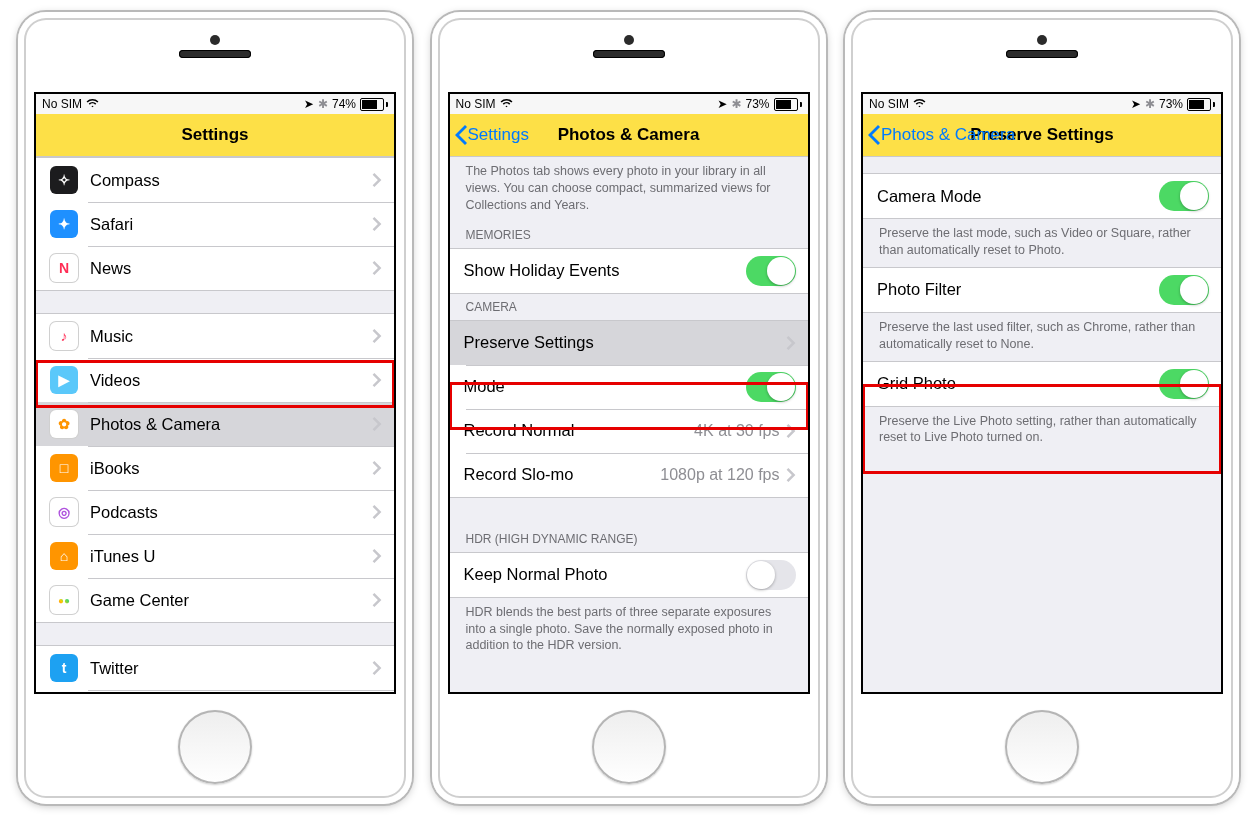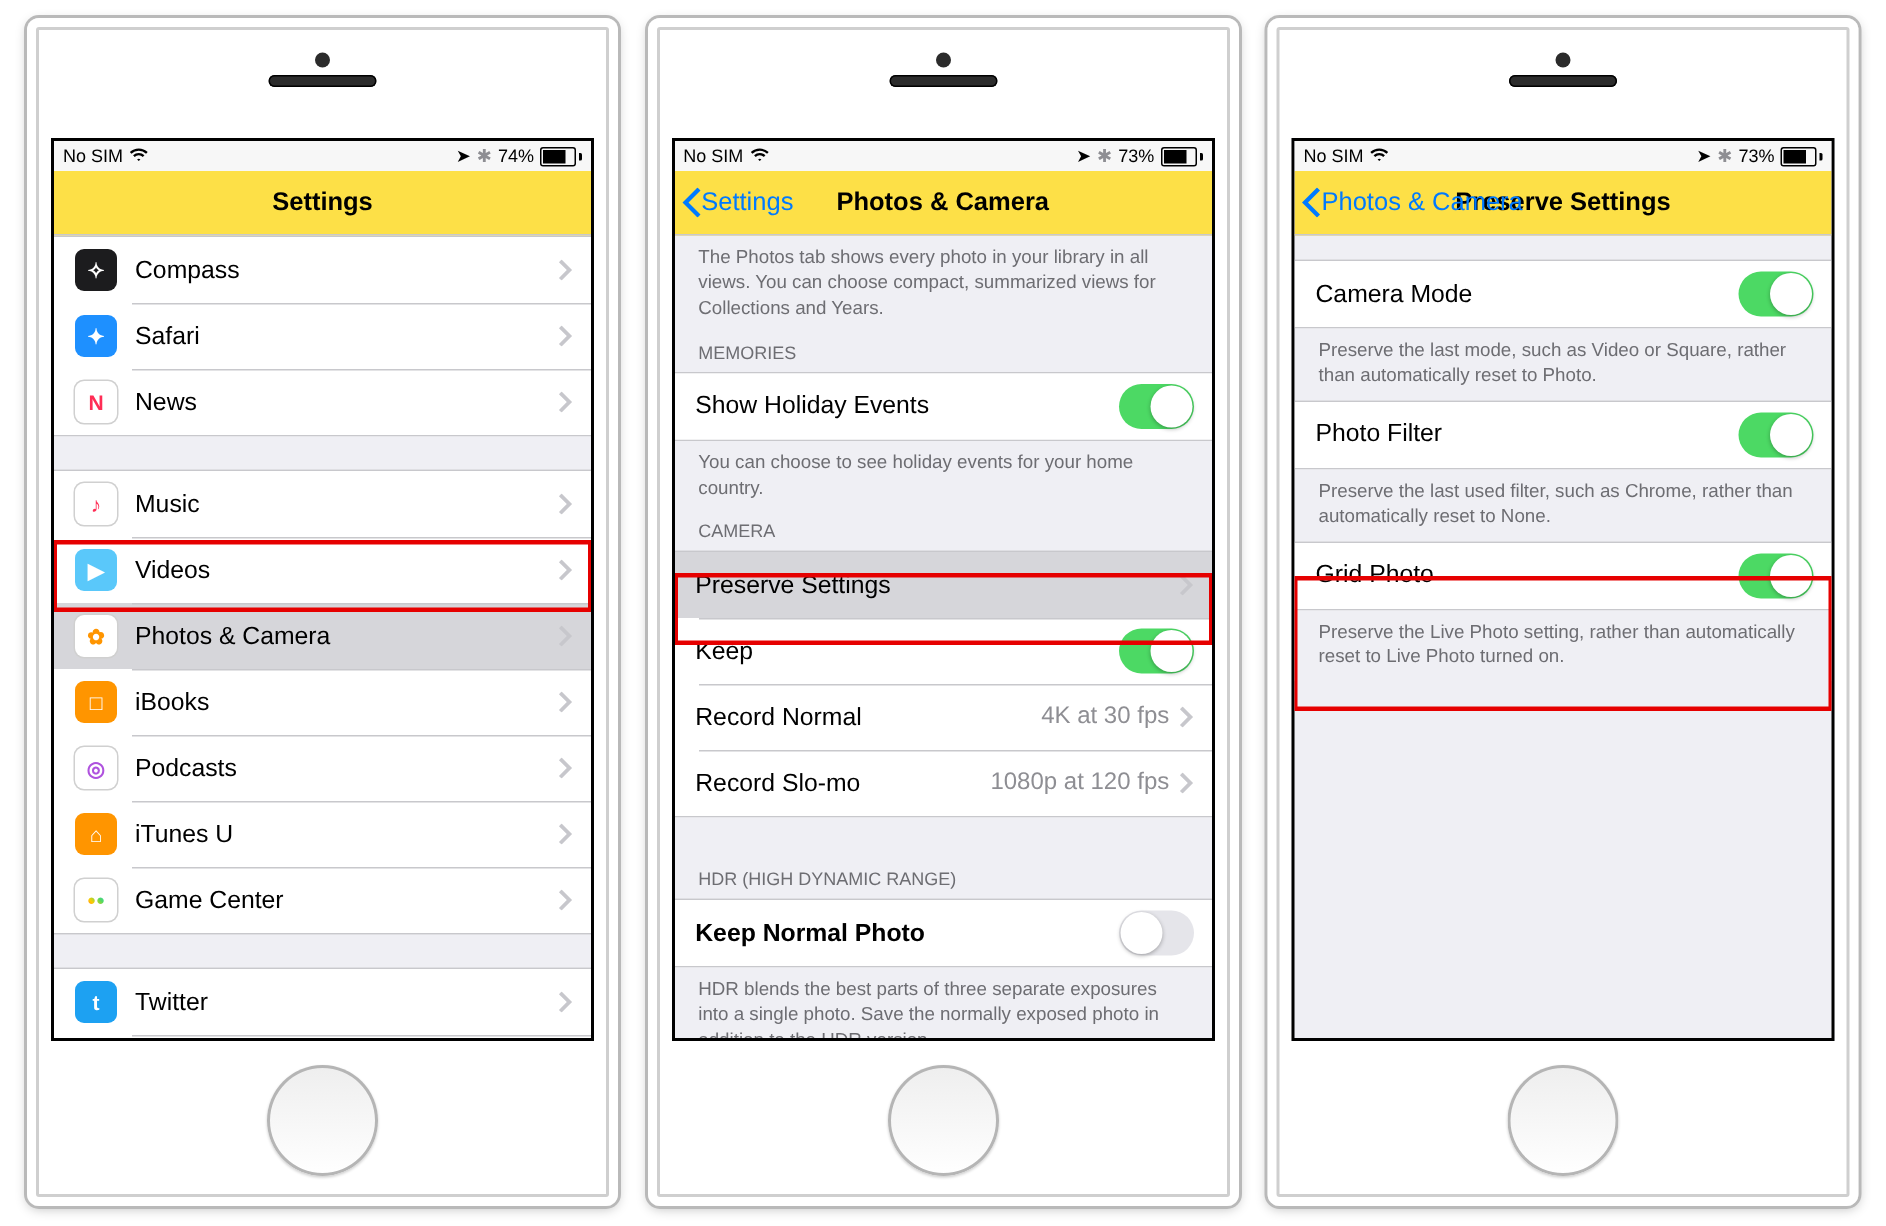--- a/index.html
+++ b/index.html
@@ -13,21 +13,21 @@
     display: flex;
     justify-content: space-between;
     align-items: flex-start;
     box-sizing: border-box;
     padding: 12px 18px;
   }
   .phone {
     width: 394px;
     height: 792px;
     background: #fff;
-    border-radius: 8px;
+    border-radius: 28px;
     box-shadow: 0 0 0 2px #b9b9b9, 0 2px 8px rgba(0,0,0,0.25), inset 0 0 0 6px #fff, inset 0 0 0 8px #cfcfcf;
     position: relative;
     box-sizing: border-box;
     padding: 80px 16px 110px 16px;
     display: flex;
     flex-direction: column;
   }
   
   .speaker {
     position: absolute;
@@ -401,34 +401,33 @@
 
       <div class="group-header">MEMORIES</div>
       <ul class="rows noicons">
         <li>
           <span class="row-label">Show Holiday Events</span>
           <span class="switch on">
               <span class="knob"></span>
             </span>
         </li>
       </ul>
-      <div class="group-footer">You can choose to see holiday events for your home country.</div>
 
       <div class="group-header">CAMERA</div>
       <ul class="rows noicons" id="p2-camera">
           <li class="row-selected">
             <span class="row-label">Preserve Settings</span>
             <span class="chevron">
               <svg viewBox="0 0 10 16">
                 <path fill="#c7c7cc" d="M2 0l8 8-8 8-2-2 6-6-6-6z"></path>
               </svg>
             </span>
           </li>
           <li>
-            <span class="row-label">Keep</span>
+            <span class="row-label">Mode</span>
             <span class="switch on">
               <span class="knob"></span>
             </span>
           </li>
           <li>
             <span class="row-label">Record Normal</span>
             <span class="row-value">4K at 30 fps</span>
             <span class="chevron">
               <svg viewBox="0 0 10 16">
                 <path fill="#c7c7cc" d="M2 0l8 8-8 8-2-2 6-6-6-6z"></path>
@@ -443,21 +442,21 @@
                 <path fill="#c7c7cc" d="M2 0l8 8-8 8-2-2 6-6-6-6z"></path>
               </svg>
             </span>
           </li>
         </ul>
 
       <div class="group-gap" style="height:28px"></div>
       <div class="group-header">HDR (HIGH DYNAMIC RANGE)</div>
       <ul class="rows noicons">
         <li>
-          <span class="row-label" style="font-weight:700">Keep Normal Photo</span>
+          <span class="row-label" style="font-weight:400">Keep Normal Photo</span>
           <span class="switch off">
               <span class="knob"></span>
             </span>
         </li>
       </ul>
       <div class="group-footer">HDR blends the best parts of three separate exposures into a single photo. Save the normally exposed photo in addition to the HDR version.</div>
     </div>
 
     <div class="highlight-box" style="left:-1px; right:-1px; top:288px; height:48px;"></div>
   </div>

